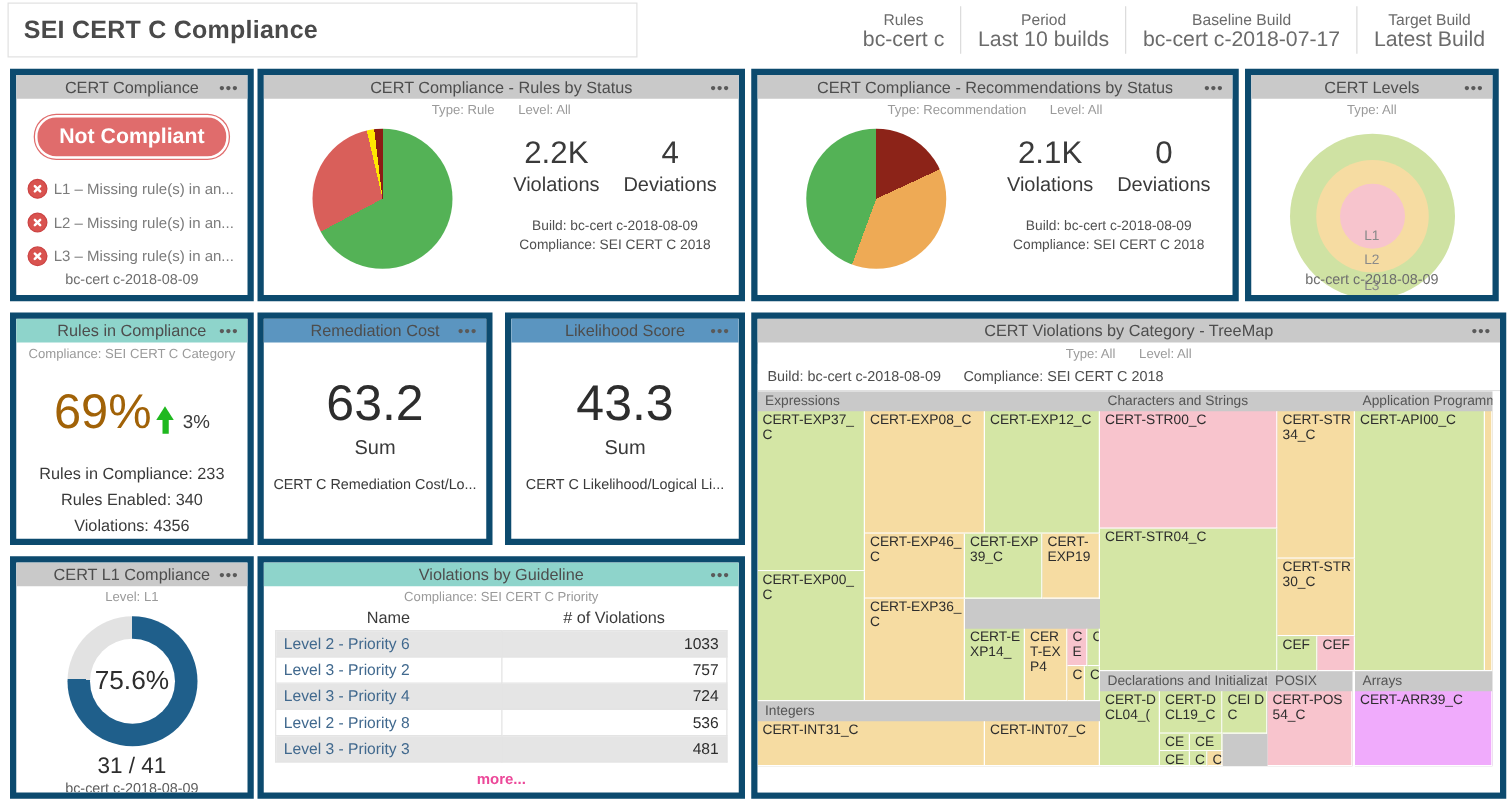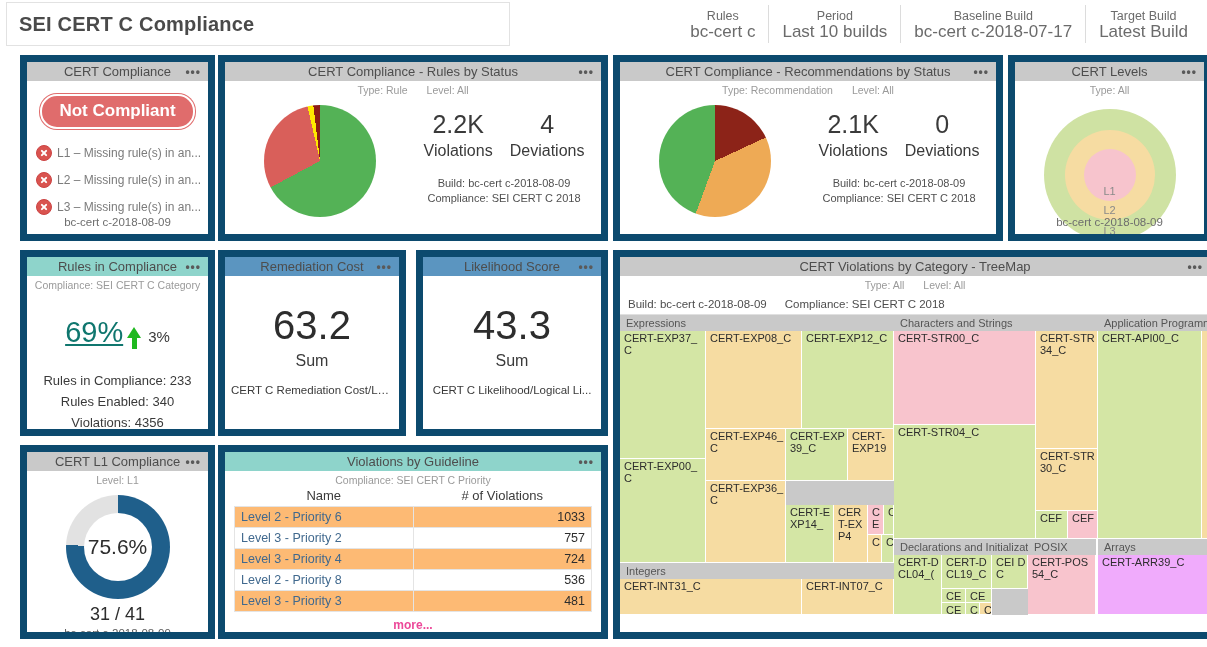--- a/index.html
+++ b/index.html
@@ -26,22 +26,22 @@
     display: flex; flex-direction: column; justify-content: center; height: 38px;
   }
   .filter-cell + .filter-cell { border-left: 1px solid #dcdcdc; }
   .filter-cell .fl { font-size: 12.5px; color: #6b6b6b; line-height: 16px; }
   .filter-cell .fv { font-size: 17px; color: #6b6b6b; line-height: 16px; }
 
   
   .grid { position: relative; width: 1207px; height: 600px; }
   .card {
     position: absolute; background: #fff;
-    border: 7px solid #0c4a6e;
-    display: flex; flex-direction: column; overflow: hidden; margin-left: 12px;
+    border: 5px solid #0c4a6e;
+    display: flex; flex-direction: column; overflow: hidden;
   }
   .card-head {
     height: 19px; flex: 0 0 19px; position: relative;
     display: flex; align-items: center; justify-content: center;
   }
   .card-head .hdr-title {
     font-size: 13px; color: #4d4d4d; line-height: 19px;
     white-space: nowrap; overflow: hidden;
   }
   .dots {
@@ -108,21 +108,21 @@
     transform: translate(-50%,-50%);
     display: flex; align-items: flex-end; justify-content: center;
   }
   .lv3 { width: 132px; height: 132px; background: #cfe2a3; }
   .lv2 { width: 90px; height: 90px; background: #f6dca2; }
   .lv1 { width: 52px; height: 52px; background: #f7c4cd; }
   .lv-lbl { font-size: 11px; color: #8a8a8a; padding-bottom: 4px; }
 
   
   .pct-row { display: flex; align-items: baseline; justify-content: center; padding-top: 18px; }
-  .pct-big { font-size: 29px; color: #0f766e; line-height: 44px; text-decoration: underline; }
+  .pct-big { font-size: 39px; color: #a16207; line-height: 44px; }
   .arrow-up {
     width: 0; height: 0; border-left: 7px solid transparent; border-right: 7px solid transparent;
     border-bottom: 11px solid #1fb81f; position: relative; margin: 0 1px 0 4px;
     align-self: center;
   }
   .arrow-stem {
     position: absolute; left: -2.5px; top: 11px; width: 5px; height: 11px; background: #1fb81f;
   }
   .pct-delta { font-size: 15px; color: #3a3a3a; margin-left: 6px; }
   .stat-lines { text-align: center; padding-top: 16px; }
@@ -150,21 +150,21 @@
   .tbl-meta { text-align: center; font-size: 10.5px; color: #9a9a9a; padding-top: 3px; line-height: 13px; }
   .tbl { width: 100%; border-collapse: collapse; table-layout: fixed; }
   .tbl th {
     font-size: 13px; font-weight: normal; color: #3a3a3a;
     padding: 1px 6px 3px 6px; text-align: center;
   }
   .tbl th.num { text-align: center; }
   .tbl td { font-size: 12.5px; padding: 2px 6px; height: 21px; border: 1px solid #e4e4e4; }
   .tbl td.name { color: #41698e; }
   .tbl td.num { text-align: right; color: #2d2d2d; width: 92px; }
-  .tbl tbody tr.alt td { background: #fdba74; }
+  .tbl tbody tr.alt td { background: #e5e5e5; }
   .more-link { text-align: center; font-size: 12px; color: #ec4899; padding-top: 6px; font-weight: bold; }
 
   
   .tm-filterbar {
     height: 22px; border-bottom: 1px solid #e0e0e0;
     display: flex; align-items: center; padding-left: 8px; background: #fff;
   }
   .tm-filterbar span { font-size: 11.5px; color: #4d4d4d; }
   .tm-filterbar span + span { margin-left: 18px; }
   .tm-canvas { position: absolute; left: 0; right: 0; top: 22px; bottom: 0; overflow: hidden; background: #fff; }

